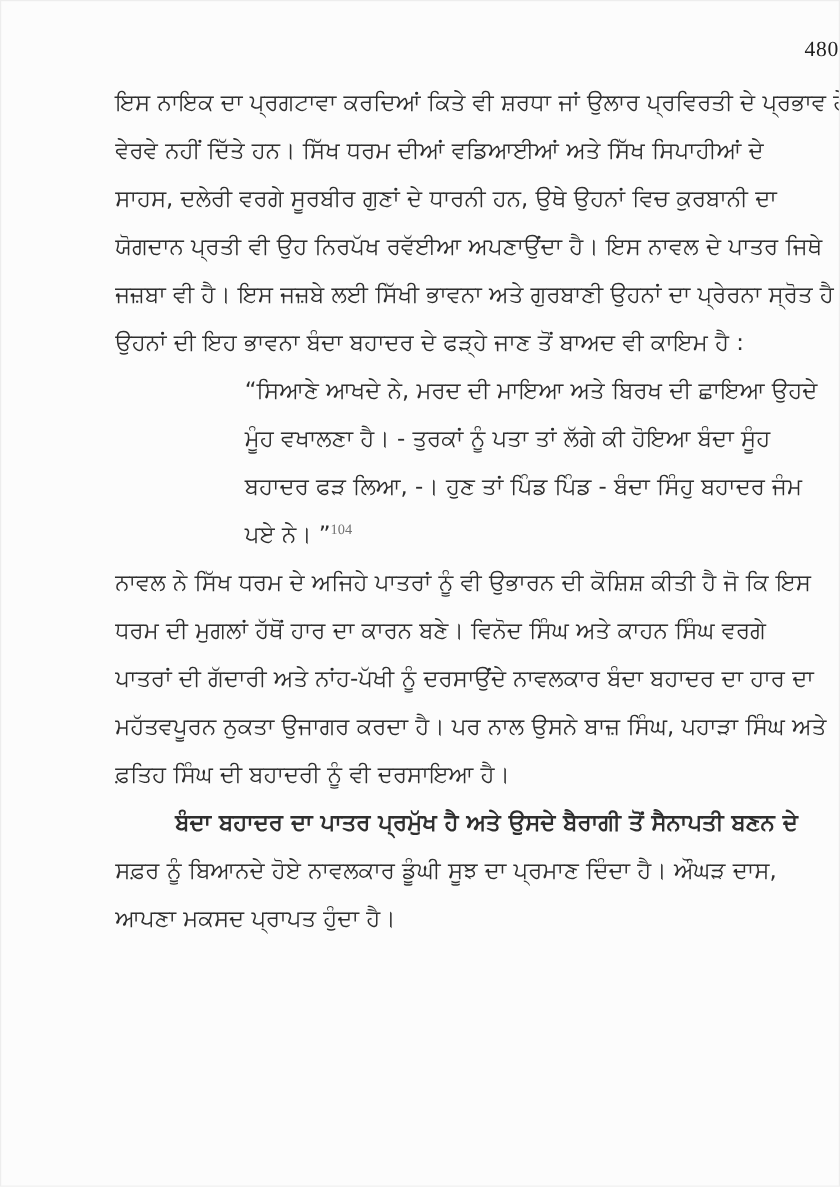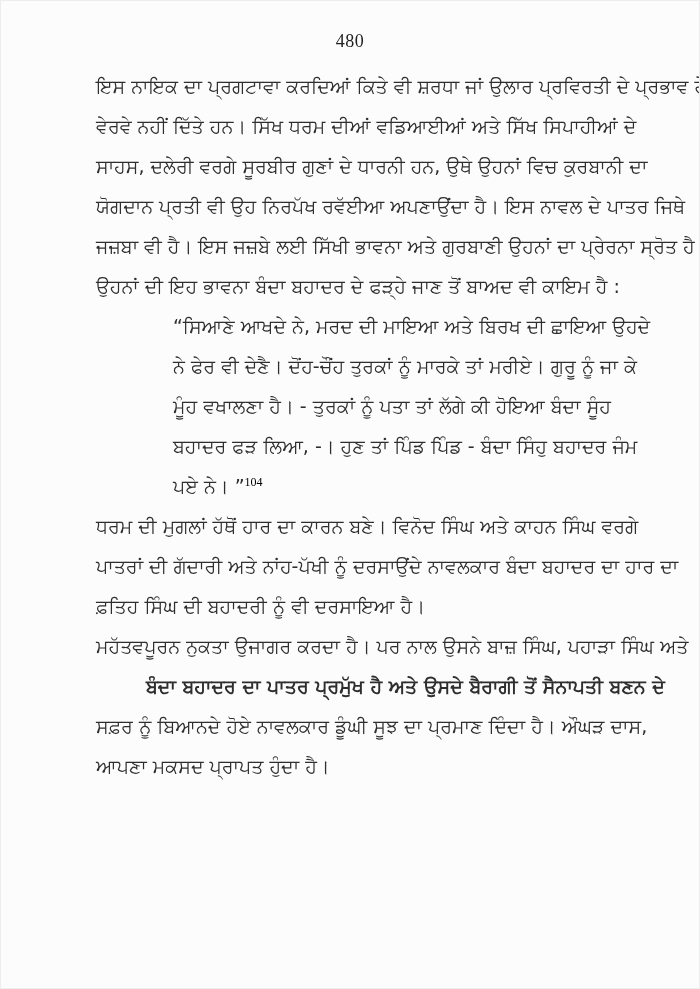--- a/index.html
+++ b/index.html
@@ -13,21 +13,21 @@
     height: 989px;
     background: #fcfcfc;
     box-sizing: border-box;
     border: 1px solid #ededed;
     overflow: hidden;
     font-family: "DejaVu Sans", "Liberation Sans", sans-serif;
     color: #2e2e2e;
   }
   .page-number {
     margin-top: 30px;
-    text-align: center;
+    text-align: right;
     font-family: "Liberation Serif", "DejaVu Serif", serif;
     font-size: 18px;
     color: #1f1f1f;
     letter-spacing: 0.5px;
   }
   .body-text {
     margin: 14px 88px 0 95px;
     font-size: 19px;
     line-height: 40px;
   }
@@ -36,32 +36,32 @@
     white-space: nowrap;
     text-align: justify;
     text-align-last: justify;
     overflow: visible;
   }
   .line.no-just {
     text-align: right;
     text-align-last: left;
   }
   .quote-block .line {
-    margin-left: 77px;
+    margin-left: 108px;
   }
   .para-indent {
     text-indent: 50px;
     font-weight: bold;
   }
   sup.footnote {
     font-size: 12px;
     vertical-align: super;
     line-height: 0;
     font-family: "Liberation Serif", "DejaVu Serif", serif;
-    color: #000000;
+    color: #737373;
   }
 </style>
 </head>
 <body>
 
 <div class="page">
 
   <div class="page-number">480</div>
 
   <div class="body-text">
@@ -70,33 +70,33 @@
       <div class="line">ਇਸ ਨਾਇਕ ਦਾ ਪ੍ਰਗਟਾਵਾ ਕਰਦਿਆਂ ਕਿਤੇ ਵੀ ਸ਼ਰਧਾ ਜਾਂ ਉਲਾਰ ਪ੍ਰਵਿਰਤੀ ਦੇ ਪ੍ਰਭਾਵ ਹੇਠ</div>
       <div class="line">ਵੇਰਵੇ ਨਹੀਂ ਦਿੱਤੇ ਹਨ। ਸਿੱਖ ਧਰਮ ਦੀਆਂ ਵਡਿਆਈਆਂ ਅਤੇ ਸਿੱਖ ਸਿਪਾਹੀਆਂ ਦੇ</div>
       <div class="line">ਸਾਹਸ, ਦਲੇਰੀ ਵਰਗੇ ਸੂਰਬੀਰ ਗੁਣਾਂ ਦੇ ਧਾਰਨੀ ਹਨ, ਉਥੇ ਉਹਨਾਂ ਵਿਚ ਕੁਰਬਾਨੀ ਦਾ</div>
       <div class="line">ਯੋਗਦਾਨ ਪ੍ਰਤੀ ਵੀ ਉਹ ਨਿਰਪੱਖ ਰਵੱਈਆ ਅਪਣਾਉਂਦਾ ਹੈ। ਇਸ ਨਾਵਲ ਦੇ ਪਾਤਰ ਜਿਥੇ</div>
       <div class="line">ਜਜ਼ਬਾ ਵੀ ਹੈ। ਇਸ ਜਜ਼ਬੇ ਲਈ ਸਿੱਖੀ ਭਾਵਨਾ ਅਤੇ ਗੁਰਬਾਣੀ ਉਹਨਾਂ ਦਾ ਪ੍ਰੇਰਨਾ ਸ੍ਰੋਤ ਹੈ।</div>
       <div class="line no-just">ਉਹਨਾਂ ਦੀ ਇਹ ਭਾਵਨਾ ਬੰਦਾ ਬਹਾਦਰ ਦੇ ਫੜ੍ਹੇ ਜਾਣ ਤੋਂ ਬਾਅਦ ਵੀ ਕਾਇਮ ਹੈ :</div>
     </div>
 
     <div class="quote-block">
       <div class="line">“ਸਿਆਣੇ ਆਖਦੇ ਨੇ, ਮਰਦ ਦੀ ਮਾਇਆ ਅਤੇ ਬਿਰਖ ਦੀ ਛਾਇਆ ਉਹਦੇ</div>
-      <div class="line">ਨੇ ਫੇਰ ਵੀ ਦੇਣੈ। ਦੋਂਹ-ਚੌਂਹ ਤੁਰਕਾਂ ਨੂੰ ਮਾਰਕੇ ਤਾਂ ਮਰੀਏ। ਗੁਰੂ ਨੂੰ ਜਾ ਕੇ</div>
       <div class="line">ਮੂੰਹ ਵਖਾਲਣਾ ਹੈ। - ਤੁਰਕਾਂ ਨੂੰ ਪਤਾ ਤਾਂ ਲੱਗੇ ਕੀ ਹੋਇਆ ਬੰਦਾ ਸੂੰਹ</div>
       <div class="line">ਬਹਾਦਰ ਫੜ ਲਿਆ, -। ਹੁਣ ਤਾਂ ਪਿੰਡ ਪਿੰਡ - ਬੰਦਾ ਸਿੰਹੁ ਬਹਾਦਰ ਜੰਮ</div>
       <div class="line no-just">
         <span>ਪਏ ਨੇ। ”</span><sup class="footnote">104</sup>
       </div>
     </div>
 
     <div>
+      <div class="line">ਨਾਵਲ ਨੇ ਸਿੱਖ ਧਰਮ ਦੇ ਅਜਿਹੇ ਪਾਤਰਾਂ ਨੂੰ ਵੀ ਉਭਾਰਨ ਦੀ ਕੋਸ਼ਿਸ਼ ਕੀਤੀ ਹੈ ਜੋ ਕਿ ਇਸ</div>
       <div class="line">ਧਰਮ ਦੀ ਮੁਗਲਾਂ ਹੱਥੋਂ ਹਾਰ ਦਾ ਕਾਰਨ ਬਣੇ। ਵਿਨੋਦ ਸਿੰਘ ਅਤੇ ਕਾਹਨ ਸਿੰਘ ਵਰਗੇ</div>
       <div class="line">ਪਾਤਰਾਂ ਦੀ ਗੱਦਾਰੀ ਅਤੇ ਨਾਂਹ-ਪੱਖੀ ਨੂੰ ਦਰਸਾਉਂਦੇ ਨਾਵਲਕਾਰ ਬੰਦਾ ਬਹਾਦਰ ਦਾ ਹਾਰ ਦਾ</div>
+      <div class="line">ਮਹੱਤਵਪੂਰਨ ਨੁਕਤਾ ਉਜਾਗਰ ਕਰਦਾ ਹੈ। ਪਰ ਨਾਲ ਉਸਨੇ ਬਾਜ਼ ਸਿੰਘ, ਪਹਾੜਾ ਸਿੰਘ ਅਤੇ</div>
       <div class="line no-just">ਫ਼ਤਿਹ ਸਿੰਘ ਦੀ ਬਹਾਦਰੀ ਨੂੰ ਵੀ ਦਰਸਾਇਆ ਹੈ।</div>
-      <div class="line">ਮਹੱਤਵਪੂਰਨ ਨੁਕਤਾ ਉਜਾਗਰ ਕਰਦਾ ਹੈ। ਪਰ ਨਾਲ ਉਸਨੇ ਬਾਜ਼ ਸਿੰਘ, ਪਹਾੜਾ ਸਿੰਘ ਅਤੇ</div>
     </div>
 
     <div>
       <div class="line para-indent">ਬੰਦਾ ਬਹਾਦਰ ਦਾ ਪਾਤਰ ਪ੍ਰਮੁੱਖ ਹੈ ਅਤੇ ਉਸਦੇ ਬੈਰਾਗੀ ਤੋਂ ਸੈਨਾਪਤੀ ਬਣਨ ਦੇ</div>
       <div class="line">ਸਫ਼ਰ ਨੂੰ ਬਿਆਨਦੇ ਹੋਏ ਨਾਵਲਕਾਰ ਡੂੰਘੀ ਸੂਝ ਦਾ ਪ੍ਰਮਾਣ ਦਿੰਦਾ ਹੈ। ਔਘੜ ਦਾਸ,</div>
       <div class="line no-just">ਆਪਣਾ ਮਕਸਦ ਪ੍ਰਾਪਤ ਹੁੰਦਾ ਹੈ।</div>
     </div>
 
   </div>
 </div>

